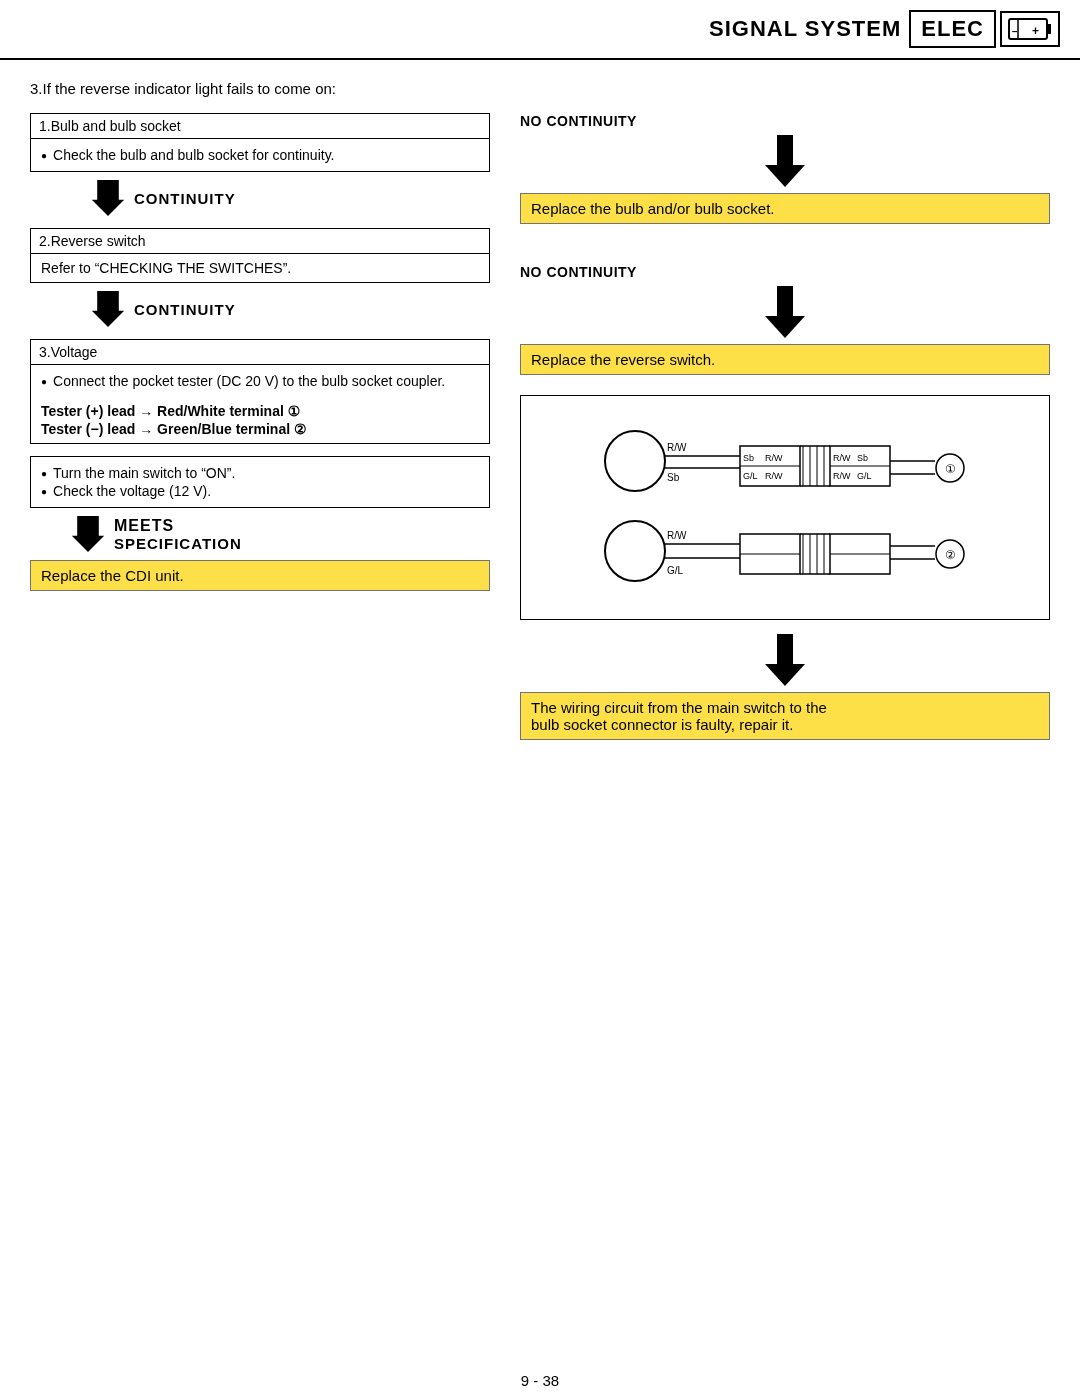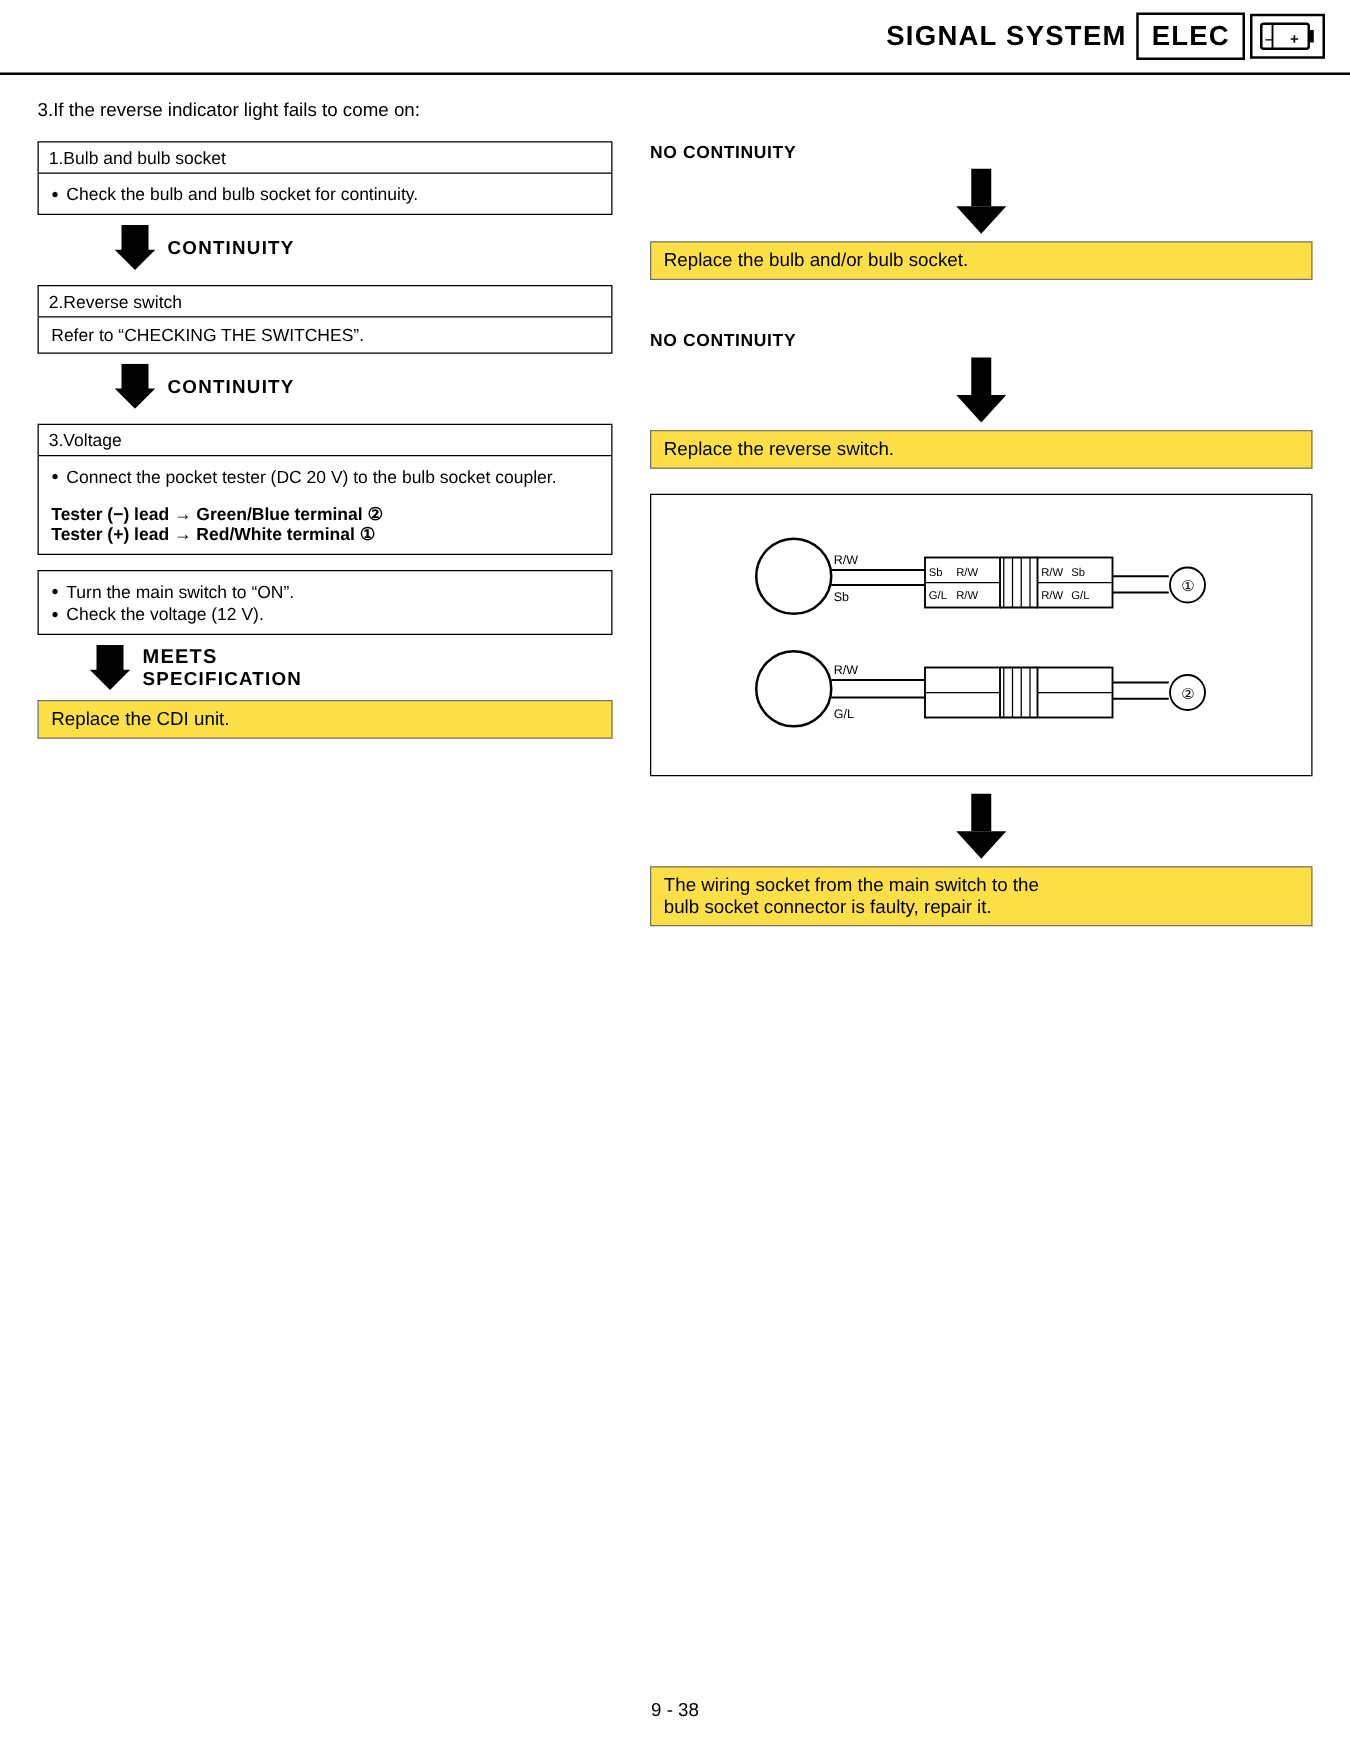--- a/index.html
+++ b/index.html
@@ -154,21 +154,21 @@
     .out-spec-label {
       font-size: 14px;
       font-weight: bold;
       letter-spacing: 0.5px;
       margin-bottom: 4px;
     }
 
     
     .footer {
       position: absolute;
-      bottom: 20px;
+      bottom: 8px;
       width: 100%;
       text-align: center;
       font-size: 15px;
     }
 
     .meets-arrow {
       display: flex;
       align-items: center;
       margin: 8px 0 8px 40px;
       gap: 8px;
@@ -252,22 +252,22 @@
         </div>
       </div>
 
       <div class="section-gap">
         <div class="combined-box">
           <div class="row1">3.Voltage</div>
           <div class="row2">
             <div class="bullet-item">Connect the pocket tester (DC 20 V) to the bulb socket coupler.</div>
           </div>
           <div class="row2b">
+            <div style="font-size:14px; font-weight:bold; margin-bottom:2px;">Tester (+) lead → Red/White terminal ①</div>
             <div style="font-size:14px; font-weight:bold;">Tester (−) lead → Green/Blue terminal ②</div>
-            <div style="font-size:14px; font-weight:bold; margin-bottom:2px;">Tester (+) lead → Red/White terminal ①</div>
           </div>
         </div>
       </div>
 
       <div class="section-gap">
         <div class="combined-box">
           <div class="row2">
             <div class="bullet-item">Turn the main switch to “ON”.</div>
             <div class="bullet-item">Check the voltage (12 V).</div>
           </div>
@@ -381,21 +381,21 @@
           <text x="370" y="153" font-size="12" font-family="Arial">②</text>
         </svg>
       </div>
 
       <div class="nc-section" style="margin-top:14px;">
         <div class="big-arrow-down">
           <div class="shaft"></div>
           <div class="head"></div>
         </div>
         <div class="step-box" style="margin-top:6px;">
-          <span>The wiring socket from the main switch to the</span><br>
+          <span>The wiring circuit from the main switch to the</span><br>
           <span>bulb socket connector is faulty, repair it.</span>
         </div>
       </div>
 
     </div>
 
   </div>
 
 </div>
 

